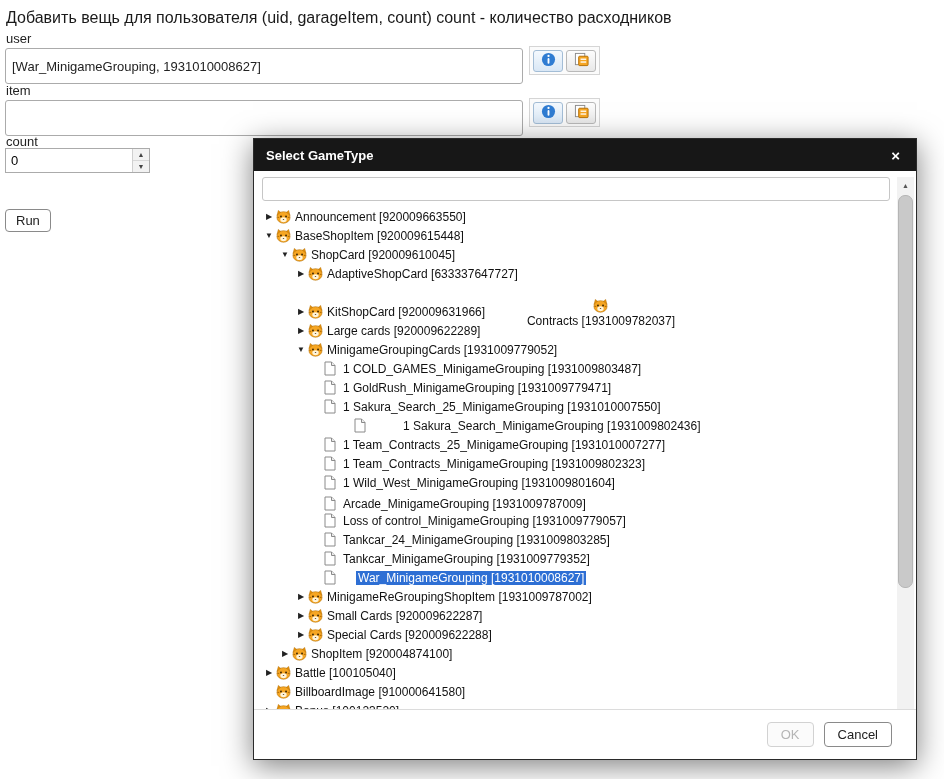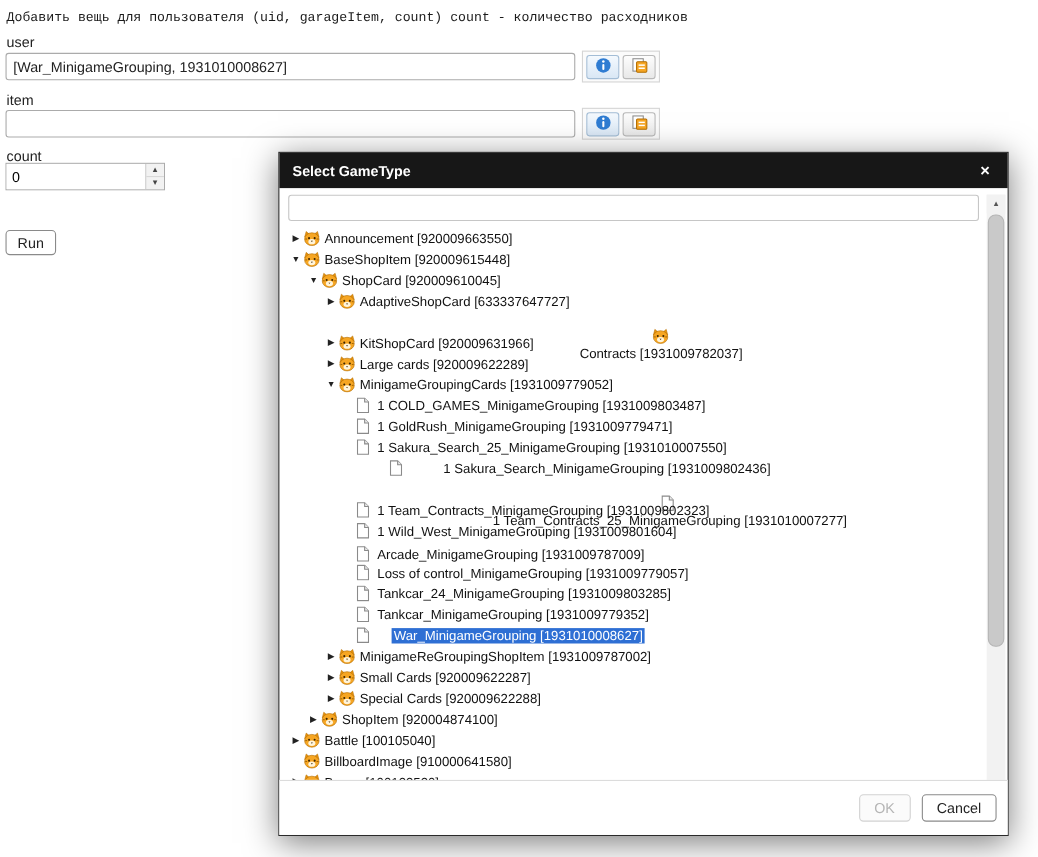--- a/index.html
+++ b/index.html
@@ -5,30 +5,30 @@
   * { box-sizing: border-box; }
   html,body { margin:0; padding:0; }
   body {
     width:944px; height:779px; position:relative; overflow:hidden;
     background:#ffffff; font-family:"Liberation Sans", sans-serif; color:#222;
   }
 
   
   .cmd-text {
     position:absolute; left:6px; top:9px;
-    font-family:Liberation Mono, monospace; font-size:12px; color:#1a1a1a;
+    font-family:Liberation Sans, sans-serif; font-size:16px; color:#1a1a1a;
     white-space:pre;
   }
   .field-label { position:absolute; left:6px; font-size:13px; color:#222; }
   .lbl-user  { top:31px; }
   .lbl-item  { top:83px; }
   .lbl-count { top:134px; }
 
   .text-input {
-    position:absolute; left:5px; width:518px; height:25px;
+    position:absolute; left:5px; width:518px; height:36px;
     border:1px solid #ababab; border-radius:3px; padding:2px 6px;
     font-size:13px; font-family:"Liberation Sans", sans-serif; color:#222;
     background:#fff; outline:none;
   }
   .inp-user { top:48px; }
   .inp-item { top:100px; }
 
   .btn-panel {
     position:absolute; left:529px; width:71px; height:29px;
     border:1px solid #d5d5d5; background:#fbfbfb;
@@ -114,21 +114,21 @@
   .sb-down { bottom:0; }
   .sb-thumb {
     position:absolute; left:1px; width:15px; top:18px; height:68%;
     background:#c9c9c9; border-radius:7px; border:1px solid #b5b5b5; cursor:pointer;
   }
 
   .modal-footer {
     position:absolute; bottom:0; left:0; right:0; height:50px;
     border-top:1px solid #dcdcdc;
     display:flex; align-items:center; justify-content:flex-end; gap:10px;
-    padding:0 10px; background:#fff;
+    padding:0 24px; background:#fff;
   }
   .dlg-btn {
     border:1px solid #8a8a8a; border-radius:4px; background:#fff;
     font-size:13px; padding:4px 13px; color:#222; cursor:pointer;
     font-family:"Liberation Sans", sans-serif;
   }
   .dlg-btn.disabled {
     border-color:#d2d2d2; color:#b5b5b5; background:#fbfbfb; cursor:default;
   }
 </style>
@@ -374,21 +374,21 @@
         <div class="tree-row" style="padding-left: 48px; gap: 30px;">
           <span class="arrow"></span>
           <span class="node-icon">
             <svg width="12" height="15" viewBox="0 0 12 15">
               <path d="M1,1 h6.5 l3.5,3.5 v9.5 h-10 z" fill="#ffffff" stroke="#8a8a8a"></path>
               <path d="M7.5,1 v3.5 h3.5" fill="#ececec" stroke="#8a8a8a"></path>
             </svg>
           </span>
           <span class="node-label">1 Sakura_Search_MinigameGrouping [1931009802436]</span>
         </div>
-        <div class="tree-row" style="padding-left: 48px; flex-direction: column;">
+        <div class="tree-row" style="padding-left: 48px;">
           <span class="arrow"></span>
           <span class="node-icon">
             <svg width="12" height="15" viewBox="0 0 12 15">
               <path d="M1,1 h6.5 l3.5,3.5 v9.5 h-10 z" fill="#ffffff" stroke="#8a8a8a"></path>
               <path d="M7.5,1 v3.5 h3.5" fill="#ececec" stroke="#8a8a8a"></path>
             </svg>
           </span>
           <span class="node-label">1 Team_Contracts_25_MinigameGrouping [1931010007277]</span>
         </div>
         <div class="tree-row" style="padding-left: 48px;">

